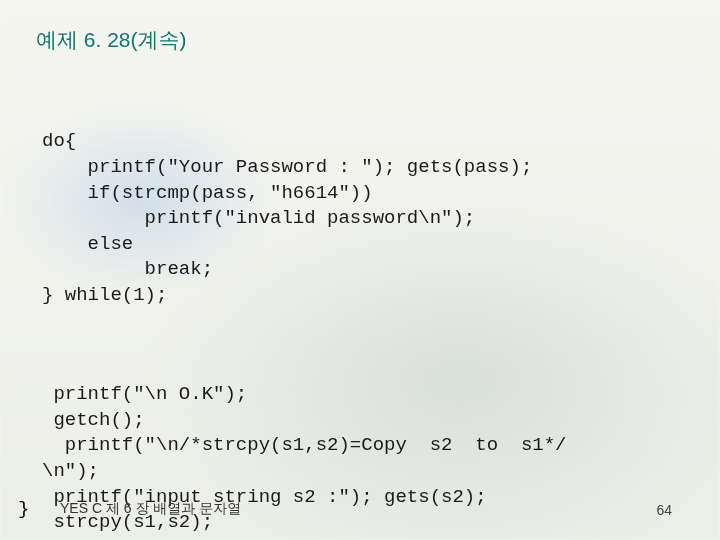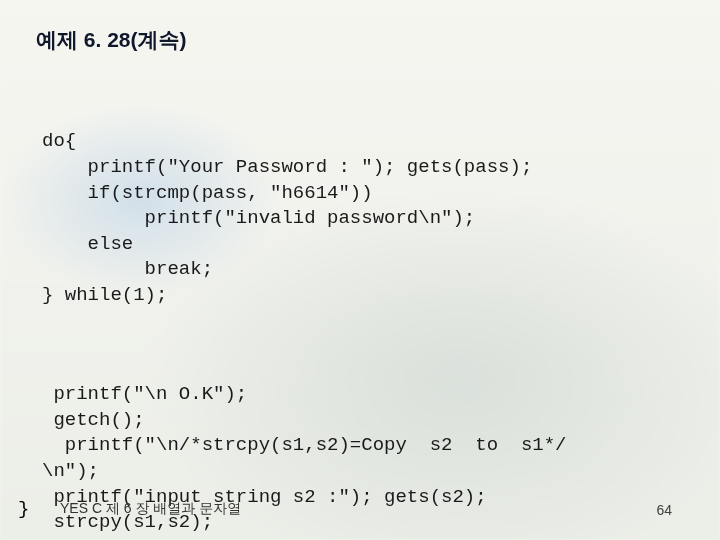--- a/index.html
+++ b/index.html
@@ -16,22 +16,22 @@
       radial-gradient(ellipse 200px 140px at 140px 200px, rgba(170,200,230,0.45), rgba(170,200,230,0) 70%),
       radial-gradient(ellipse 420px 260px at 460px 380px, rgba(200,210,205,0.55), rgba(200,210,205,0) 75%),
       linear-gradient(#f6f6f1, #eceee8);
     filter: blur(1px);
   }
   .slide { position: relative; width: 720px; height: 540px; }
   .title {
     position: absolute;
     top: 26px; left: 36px;
     font-size: 21px;
-    color: #0f172a;
-    font-weight: 700;
+    color: #0f766e;
+    font-weight: 400;
   }
   .code {
     position: absolute;
     top: 78px; left: 42px; right: 30px;
     font-family: "Courier New", monospace;
     font-size: 19px;
     line-height: 1.35;
     color: #1a1a1a;
     white-space: pre;
   }

